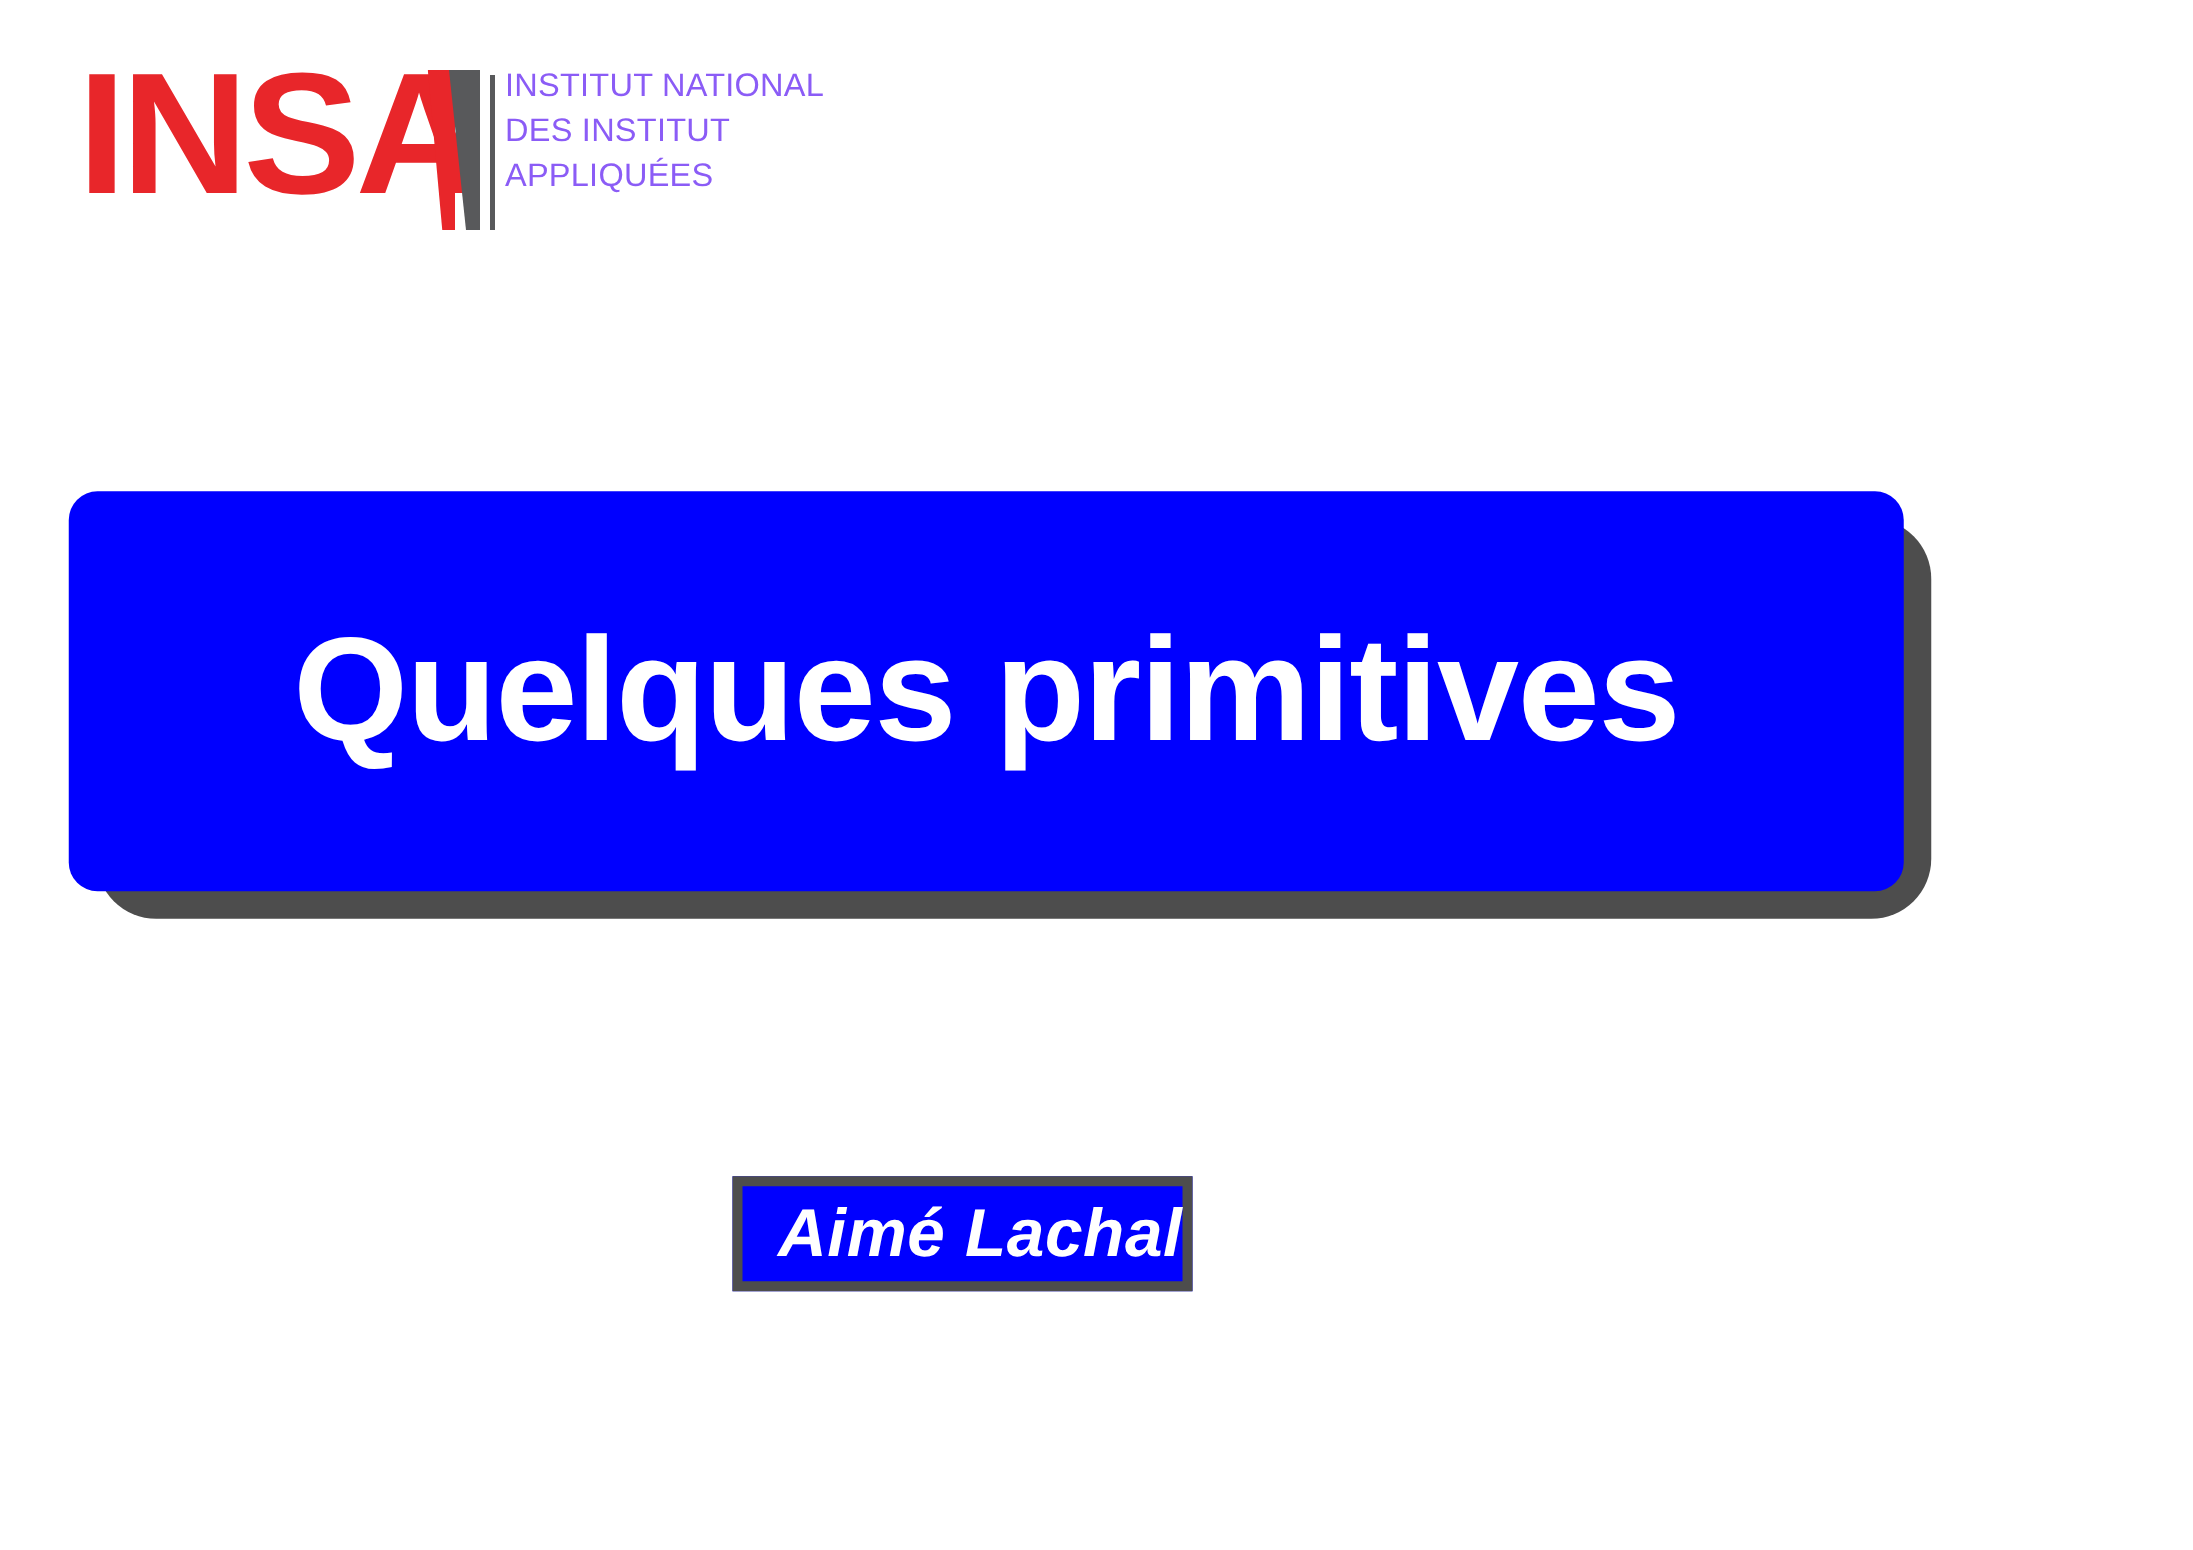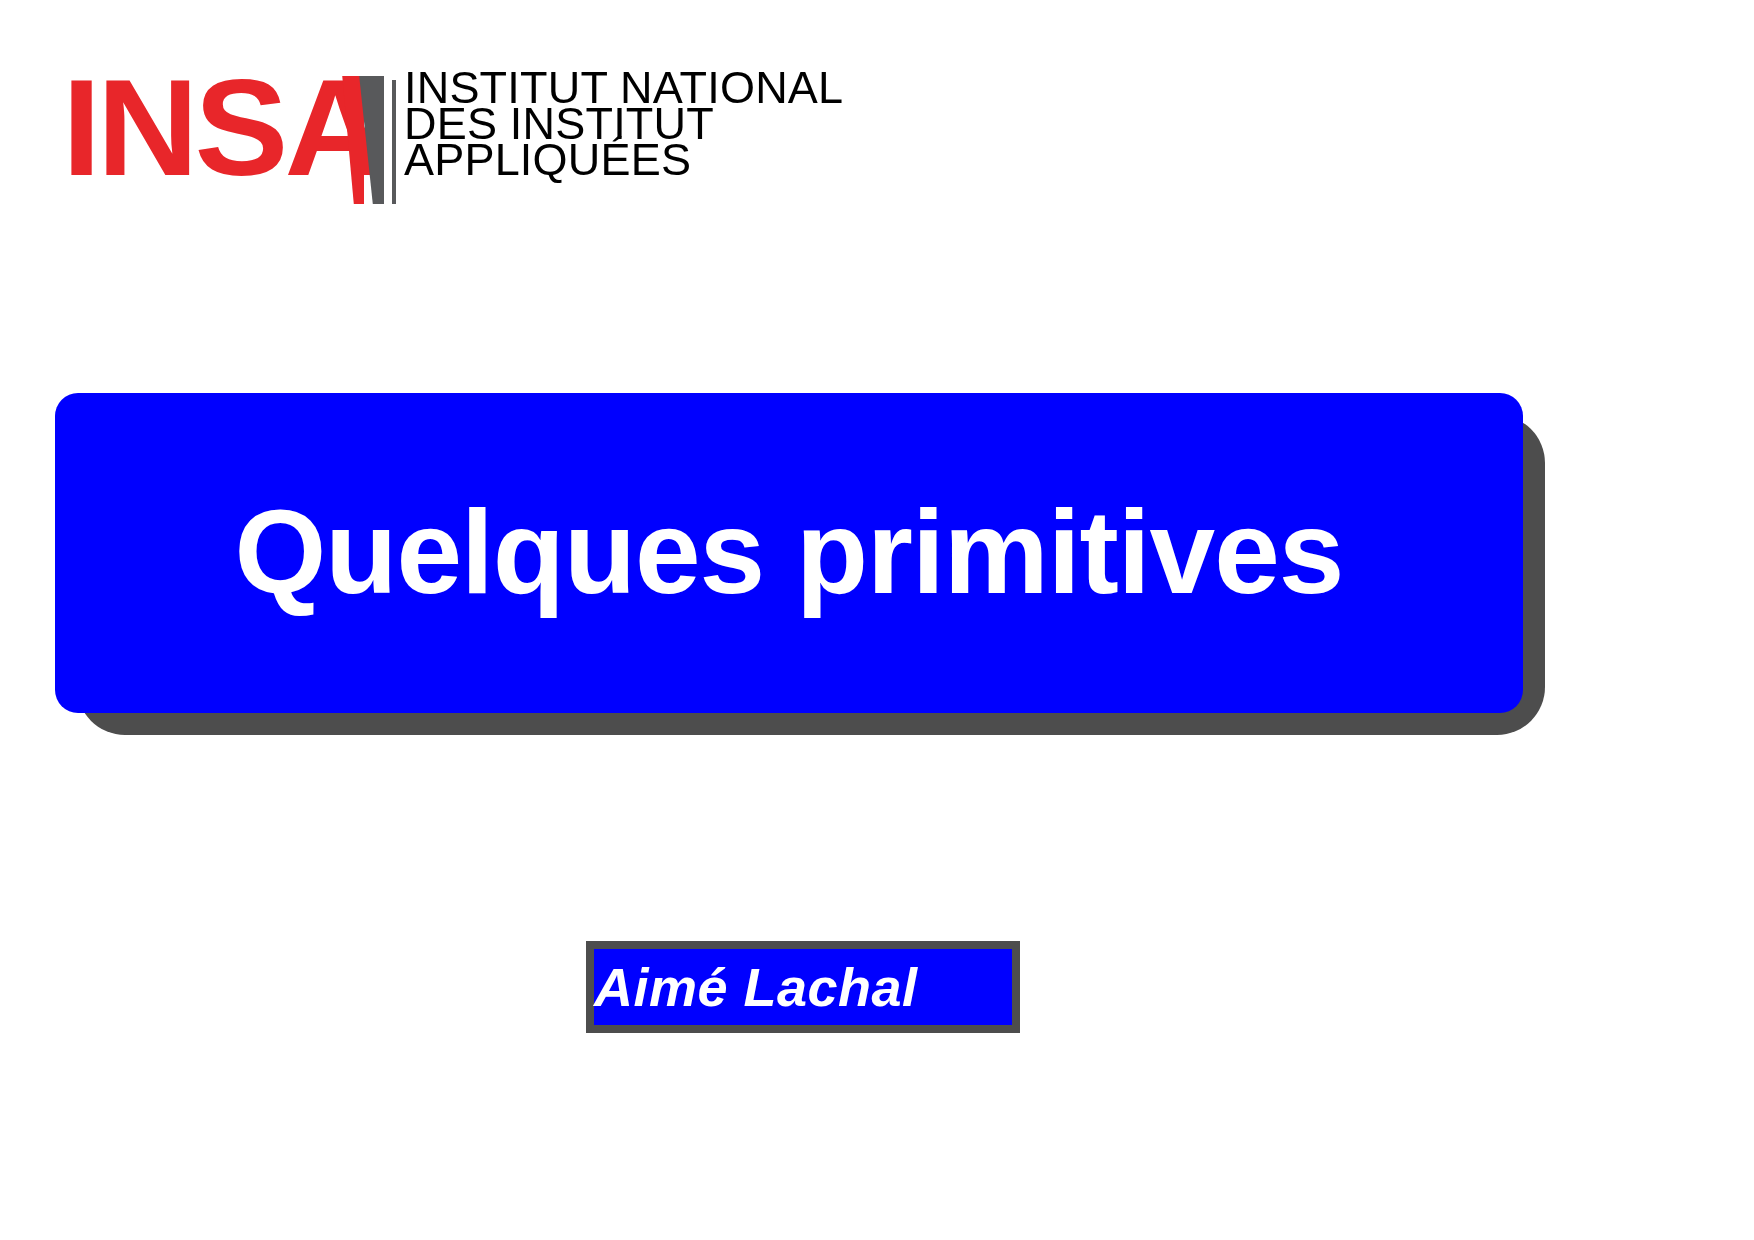--- a/index.html
+++ b/index.html
@@ -12,21 +12,21 @@
     height: 1240px;
     position: relative;
     overflow: hidden;
     font-family: "Liberation Sans", sans-serif;
   }
 
   
   #insa-logo {
     position: absolute;
     left: 62px;
-    top: 64px;
+    top: 44px;
     display: flex;
     align-items: flex-start;
     height: 140px;
   }
   #insa-wordmark {
     position: relative;
     height: 140px;
     width: 300px;
   }
   #insa-wordmark .insa-text {
@@ -66,23 +66,23 @@
     left: 330px;
     top: 16px;
     width: 4px;
     height: 124px;
     background: #58595b;
   }
   #insa-lines {
     position: absolute;
     left: 342px;
     top: 6px;
-    color: #000000;
+    color: #8b5cf6;
     font-family: "Liberation Sans", sans-serif;
-    font-size: 45px;
+    font-size: 26px;
     line-height: 36px;
     letter-spacing: 0.2px;
   }
   #insa-lines .ln { display: block; white-space: nowrap; }
   #insa-lines .ln.bold { font-weight: bold; letter-spacing: 0.5px; }
 
   
   #title-box-wrap {
     position: absolute;
     left: 55px;
@@ -127,28 +127,28 @@
     position: absolute;
     left: 586px;
     top: 941px;
     width: 398px;
     height: 92px;
   }
   #author-box {
     position: absolute;
     left: 0;
     top: 0;
-    width: 434px;
+    width: 368px;
     height: 92px;
     box-sizing: border-box;
     background: #0000ff;
     border: 8px solid #4d4d4d;
     display: flex;
     align-items: center;
-    justify-content: flex-start;
+    justify-content: flex-end;
   }
   #author-text {
     color: #ffffff;
     font-family: "Liberation Sans", sans-serif;
     font-weight: bold;
     font-style: italic;
     font-size: 54px;
     line-height: 1;
     white-space: nowrap;
     letter-spacing: 0.5px;

